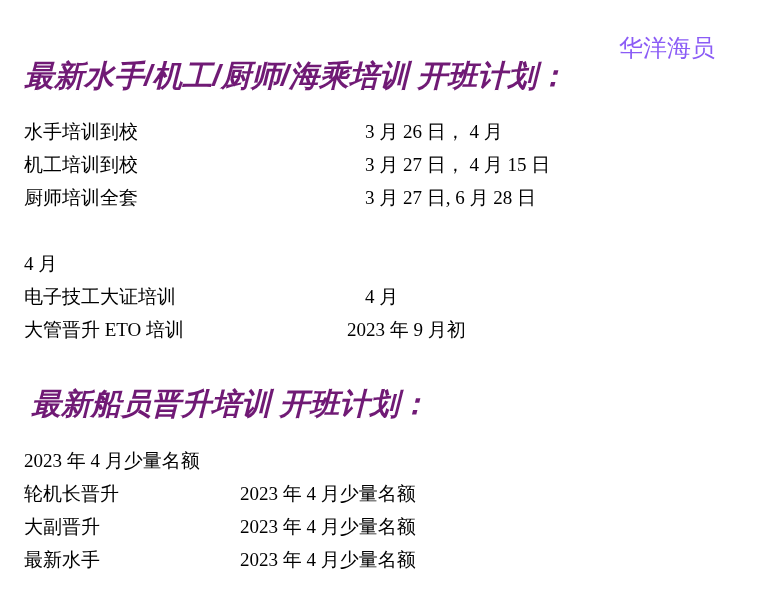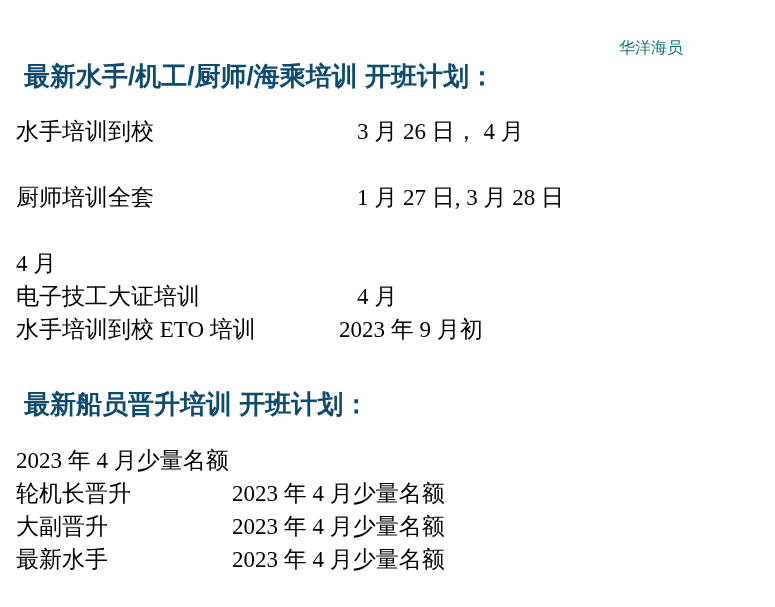--- a/index.html
+++ b/index.html
@@ -10,42 +10,43 @@
     height: 607px;
     background: #ffffff;
     color: #000000;
     font-family: "Liberation Serif", "DejaVu Serif", serif;
     overflow: hidden;
   }
   .brand {
     position: absolute;
     left: 619px;
     top: 36px;
-    font-size: 16px;
+    font-size: 24px;
     line-height: 24px;
-    color: #0f766e;
+    color: #8b5cf6;
     font-family: "Liberation Sans", "DejaVu Sans", sans-serif;
     white-space: nowrap;
   }
   .heading {
     position: absolute;
     left: 24px;
-    font-size: 26px;
+    font-size: 30px;
     line-height: 34px;
     font-weight: bold;
     font-family: "Liberation Sans", "DejaVu Sans", sans-serif;
     white-space: nowrap;
-    color: #0c4a6e;
+    color: #701a75;
+    font-style: italic;
   }
   .heading-1 { top: 59px; }
-  .heading-2 { top: 387px; }
+  .heading-2 { top: 387px; margin-left: 7px; }
   .rows {
     position: absolute;
-    left: 16px;
-    font-size: 23px;
+    left: 24px;
+    font-size: 19px;
   }
   .rows-1 { top: 115px; }
   .rows-2 { top: 444px; }
   .row {
     display: flex;
     height: 33px;
     line-height: 33px;
     white-space: nowrap;
   }
   .row .label { flex: 0 0 auto; }
@@ -62,36 +63,38 @@
   <div class="brand">华洋海员</div>
 
   <div class="heading heading-1">最新水手/机工/厨师/海乘培训 开班计划：</div>
 
   <div class="rows rows-1">
     <div class="row">
       <span class="label">水手培训到校</span>
       <span class="date">3 月 26 日， 4 月</span>
     </div>
     <div class="row">
+      <span class="label">机工培训到校</span>
+      <span class="date">3 月 27 日， 4 月 15 日</span>
     </div>
     <div class="row">
       <span class="label">厨师培训全套</span>
-      <span class="date">1 月 27 日, 3 月 28 日</span>
+      <span class="date">3 月 27 日, 6 月 28 日</span>
     </div>
     <div class="row">
     </div>
     <div class="row">
       <span class="date">4 月</span>
     </div>
     <div class="row">
       <span class="label">电子技工大证培训</span>
       <span class="date">4 月</span>
     </div>
     <div class="row shifted">
-      <span class="label">水手培训到校 ETO 培训</span>
+      <span class="label">大管晋升 ETO 培训</span>
       <span class="date">2023 年 9 月初</span>
     </div>
   </div>
 
   <div class="heading heading-2">最新船员晋升培训 开班计划：</div>
 
   <div class="rows rows-2">
     <div class="row">
       <span class="date">2023 年 4 月少量名额</span>
     </div>

